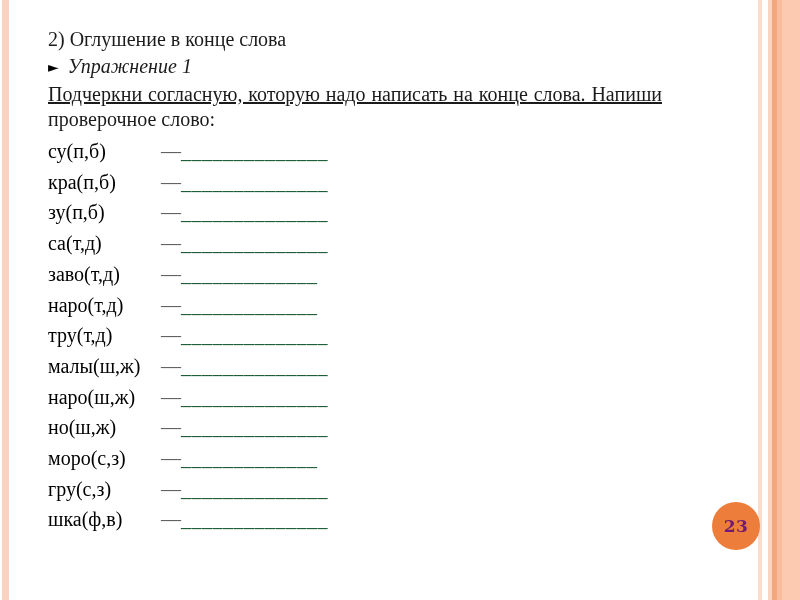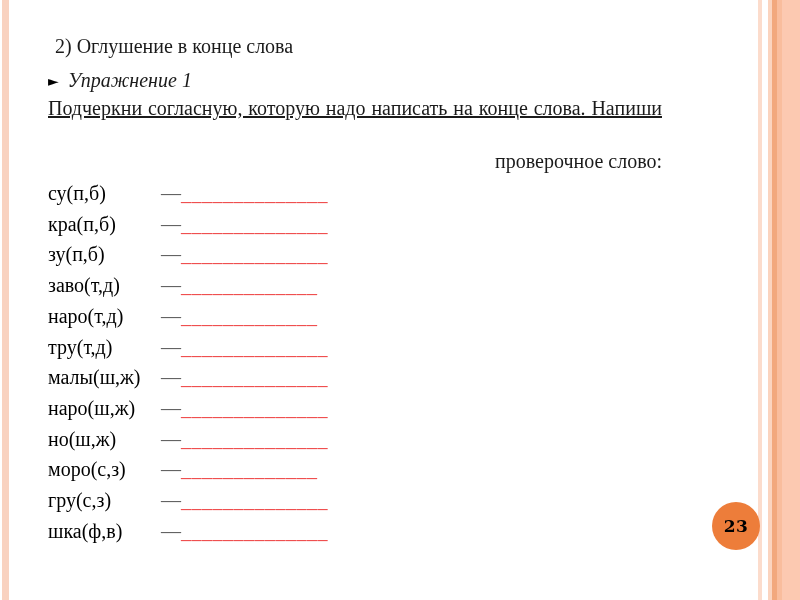--- a/index.html
+++ b/index.html
@@ -36,39 +36,39 @@
     width: 48px;
     height: 48px;
     border-radius: 50%;
     background: #ed7d3a;
     display: flex;
     align-items: center;
     justify-content: center;
     z-index: 3;
   }
   .page-badge span {
-    color: #000000;
+    color: #701a75;
     font-weight: bold;
     font-size: 17px;
     letter-spacing: 0.5px;
     font-family: "DejaVu Serif", "Liberation Serif", serif;
   }
 
   
   .content {
     position: absolute;
     left: 48px;
     top: 27px;
     width: 614px;
     font-size: 20px;
     line-height: 25px;
   }
   .slide-title {
     font-weight: normal;
-    margin: 7px;
+    margin: 0;
     font-size: 20px;
     line-height: 25px;
   }
   .exercise-line {
     line-height: 28px;
     white-space: nowrap;
   }
   .bullet {
     font-family: "DejaVu Sans", sans-serif;
     font-size: 14px;
@@ -79,42 +79,41 @@
   }
   .exercise-label {
     font-style: italic;
   }
   .instr-line1 {
     text-align: justify;
     text-align-last: justify;
     text-decoration: underline;
   }
   .instr-line2 {
-    text-align: right;
-    margin-top: 28px;
+    text-align: left;
   }
 
   
   .word-list {
     margin-top: 4px;
   }
   .word-row {
     line-height: 30.7px;
     white-space: nowrap;
   }
   .word-label {
     display: inline-block;
     min-width: 113px;
     color: #000000;
   }
   .dash {
     color: #5a5a5a;
   }
   .blank-line {
-    color: #ef4444;
+    color: #14532d;
     letter-spacing: 0.5px;
     margin-top: 44px;
   }
 </style>
 </head>
 <body>
 
 <div class="stripe stripe-left"></div>
 <div class="stripe stripe-r1"></div>
 <div class="stripe stripe-r2"></div>
@@ -133,20 +132,21 @@
     <span class="bullet">►</span><span class="exercise-label">Упражнение 1</span>
   </div>
 
   <div class="instr-line1">Подчеркни согласную, которую надо написать на конце слова. Напиши</div>
   <div class="instr-line2">проверочное слово:</div>
 
   <div class="word-list" id="word-list">
       <div class="word-row"><span class="word-label">су(п,б)</span><span class="dash">—</span><span class="blank-line">______________</span></div>
       <div class="word-row"><span class="word-label">кра(п,б)</span><span class="dash">—</span><span class="blank-line">______________</span></div>
       <div class="word-row"><span class="word-label">зу(п,б)</span><span class="dash">—</span><span class="blank-line">______________</span></div>
+      <div class="word-row"><span class="word-label">са(т,д)</span><span class="dash">—</span><span class="blank-line">______________</span></div>
       <div class="word-row"><span class="word-label">заво(т,д)</span><span class="dash">—</span><span class="blank-line">_____________</span></div>
       <div class="word-row"><span class="word-label">наро(т,д)</span><span class="dash">—</span><span class="blank-line">_____________</span></div>
       <div class="word-row"><span class="word-label">тру(т,д)</span><span class="dash">—</span><span class="blank-line">______________</span></div>
       <div class="word-row"><span class="word-label">малы(ш,ж)</span><span class="dash">—</span><span class="blank-line">______________</span></div>
       <div class="word-row"><span class="word-label">наро(ш,ж)</span><span class="dash">—</span><span class="blank-line">______________</span></div>
       <div class="word-row"><span class="word-label">но(ш,ж)</span><span class="dash">—</span><span class="blank-line">______________</span></div>
       <div class="word-row"><span class="word-label">моро(с,з)</span><span class="dash">—</span><span class="blank-line">_____________</span></div>
       <div class="word-row"><span class="word-label">гру(с,з)</span><span class="dash">—</span><span class="blank-line">______________</span></div>
       <div class="word-row"><span class="word-label">шка(ф,в)</span><span class="dash">—</span><span class="blank-line">______________</span></div>
     </div>

